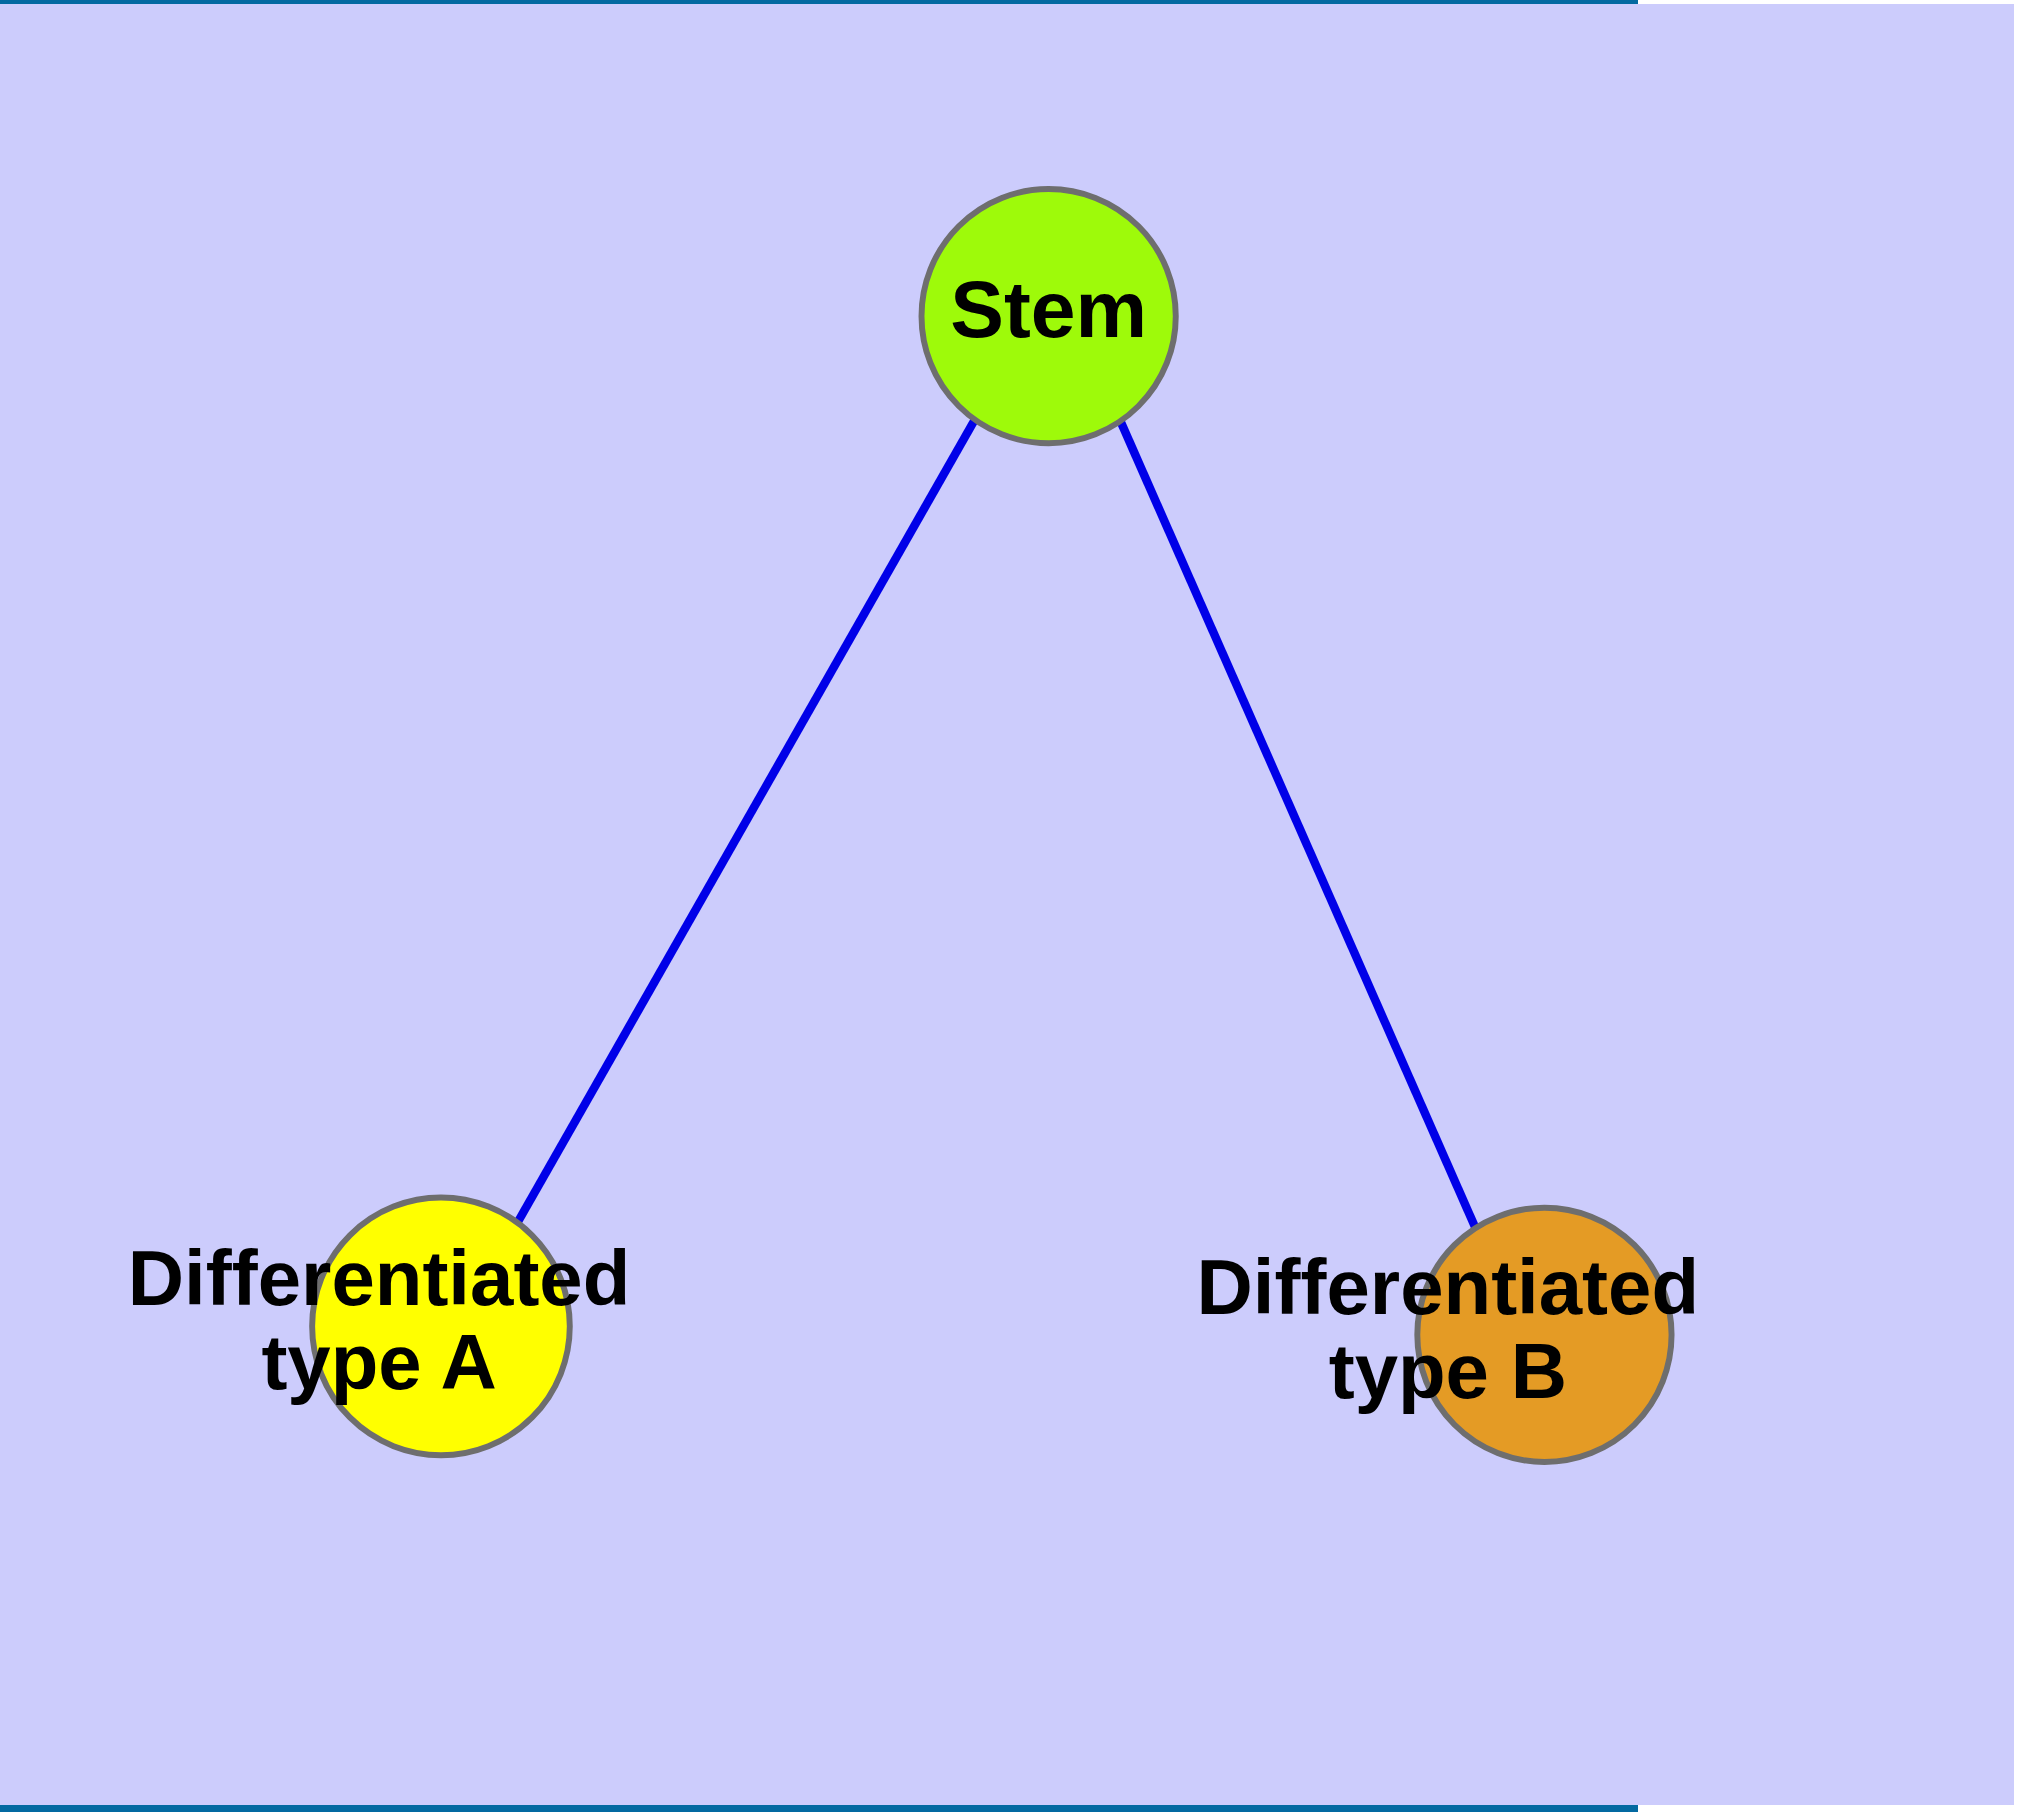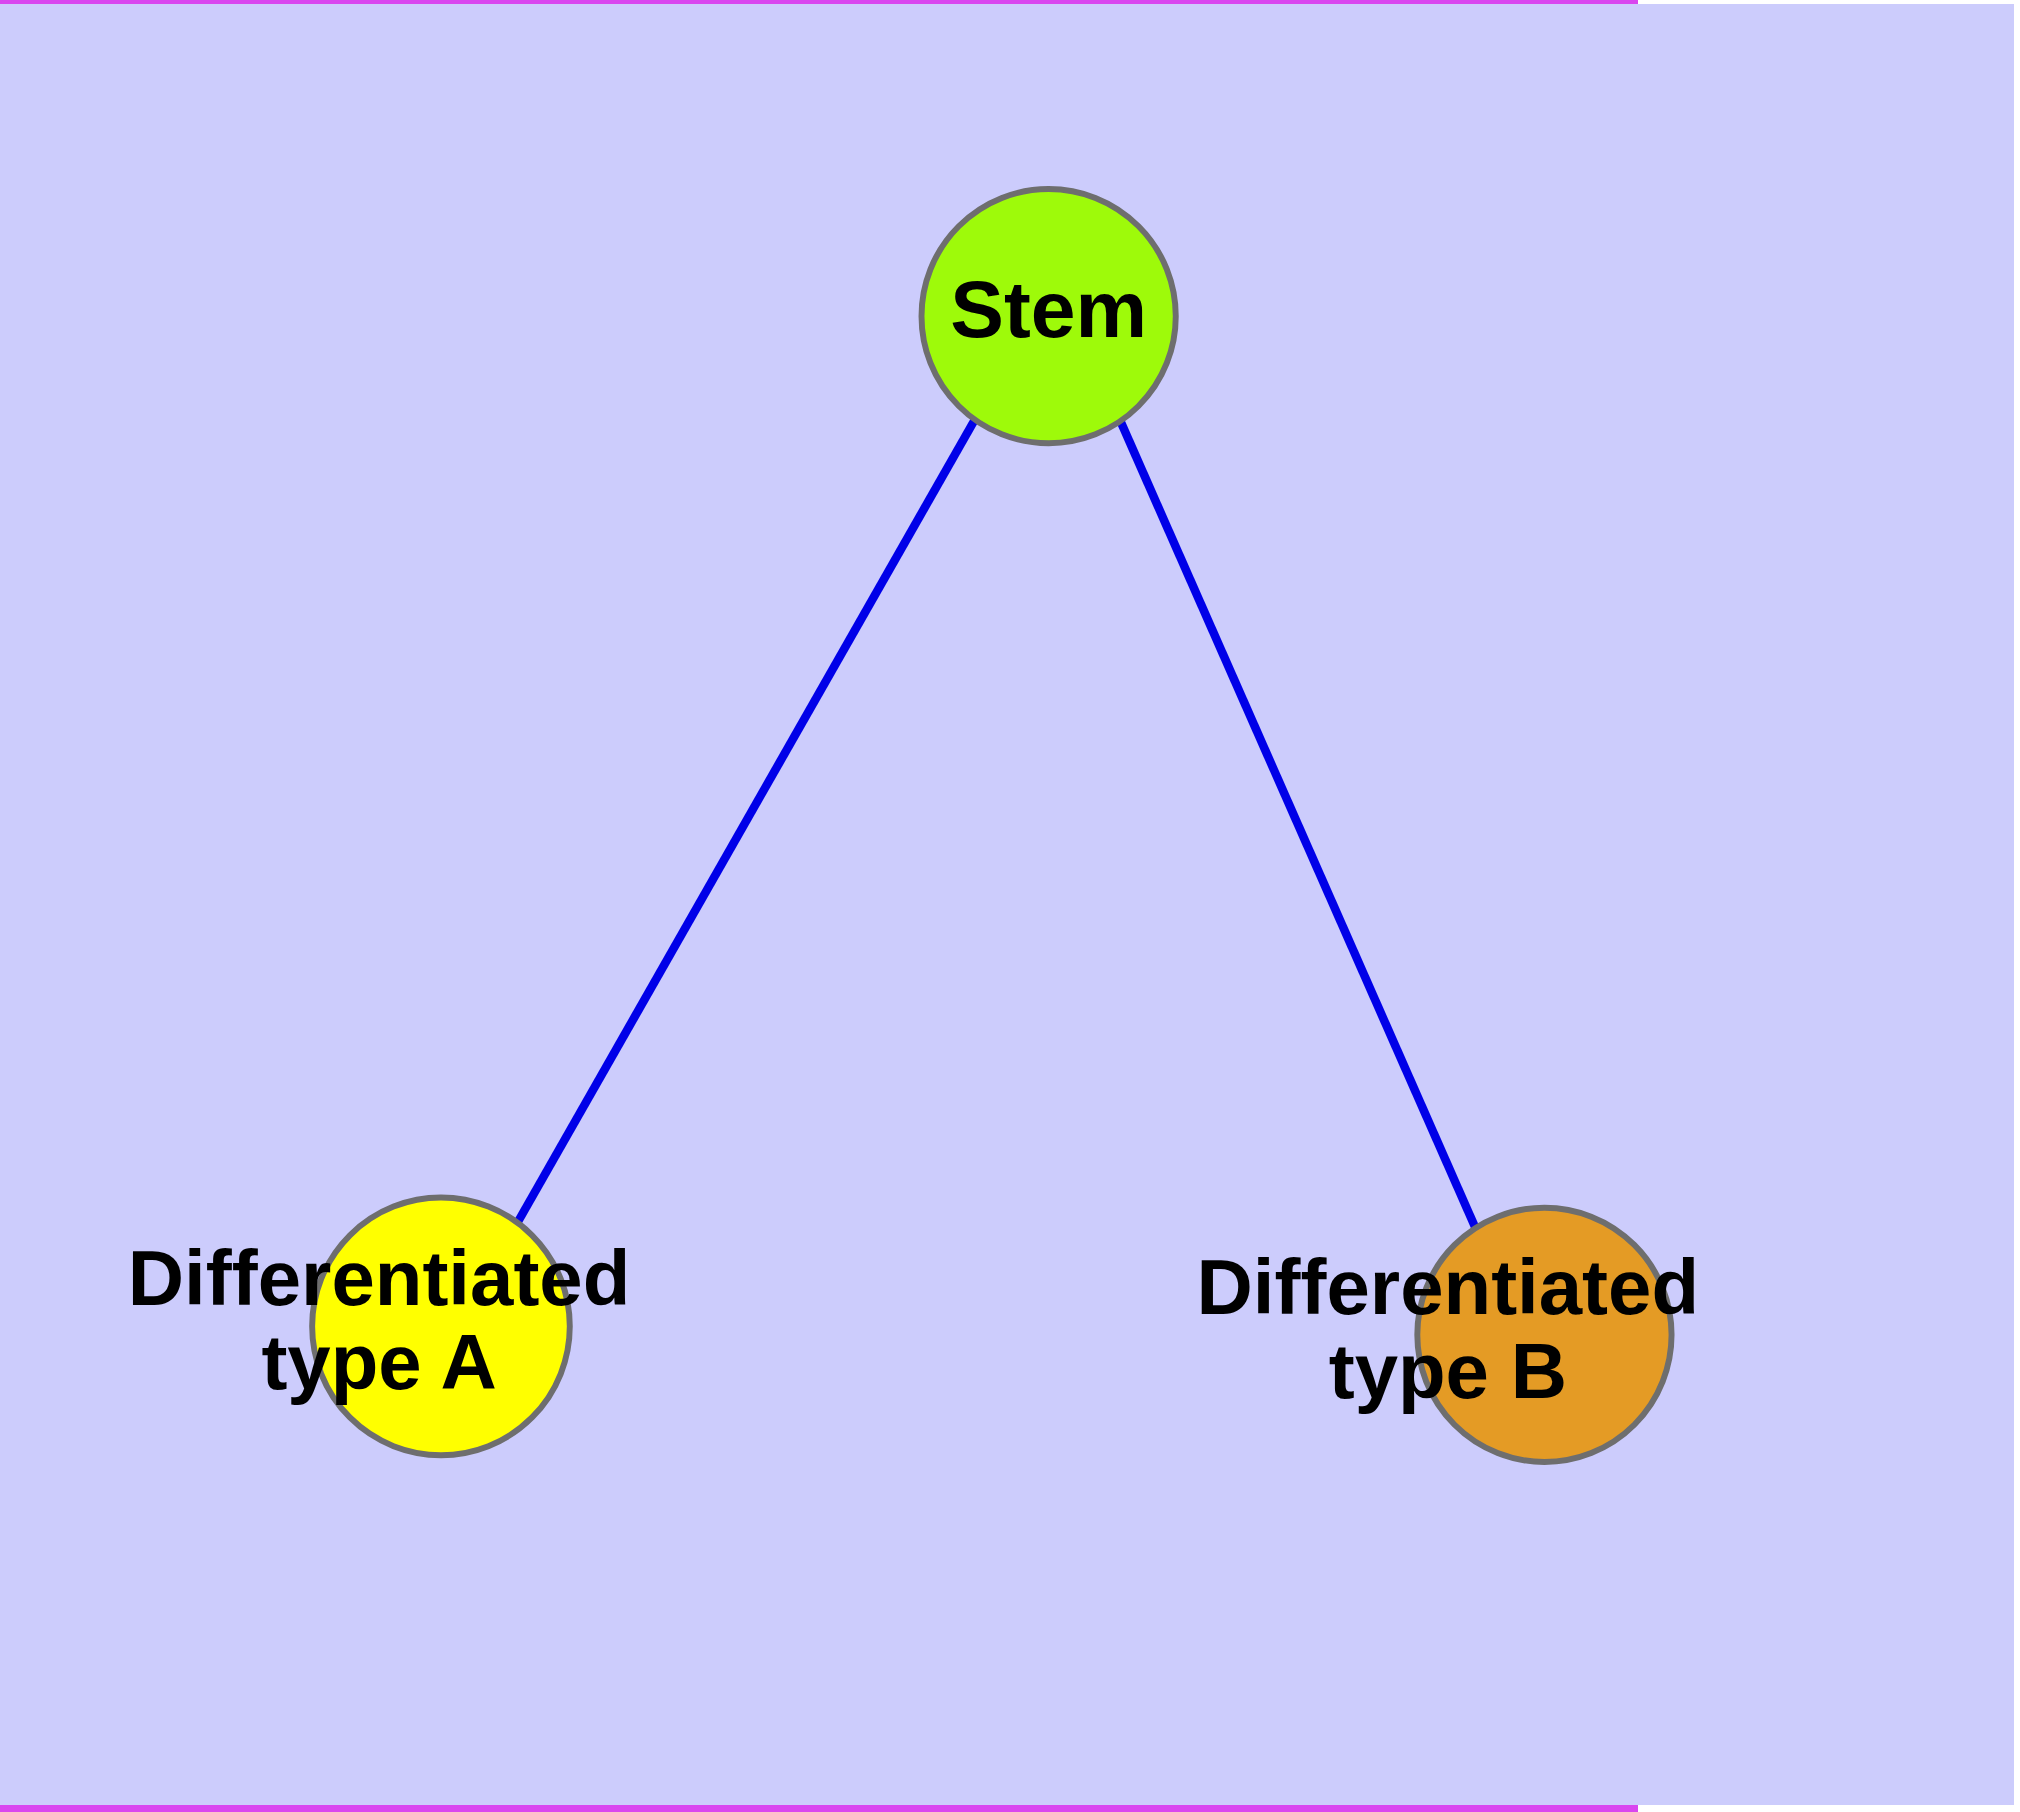--- a/index.html
+++ b/index.html
@@ -10,21 +10,21 @@
   body {
     width: 2021px;
     height: 1812px;
     overflow: hidden;
     font-family: "Liberation Sans", sans-serif;
   }
   #canvas-wrap {
     position: relative;
     width: 1638px;
     height: 1812px;
-    background: #d946ef;
+    background: #0369a1;
   }
   #graph-canvas {
     position: absolute;
     left: 0;
     top: 4.2px;
     width: 2014px;
     height: 1801px;
     background: #ccccfc;
   }
   #graph-svg {

